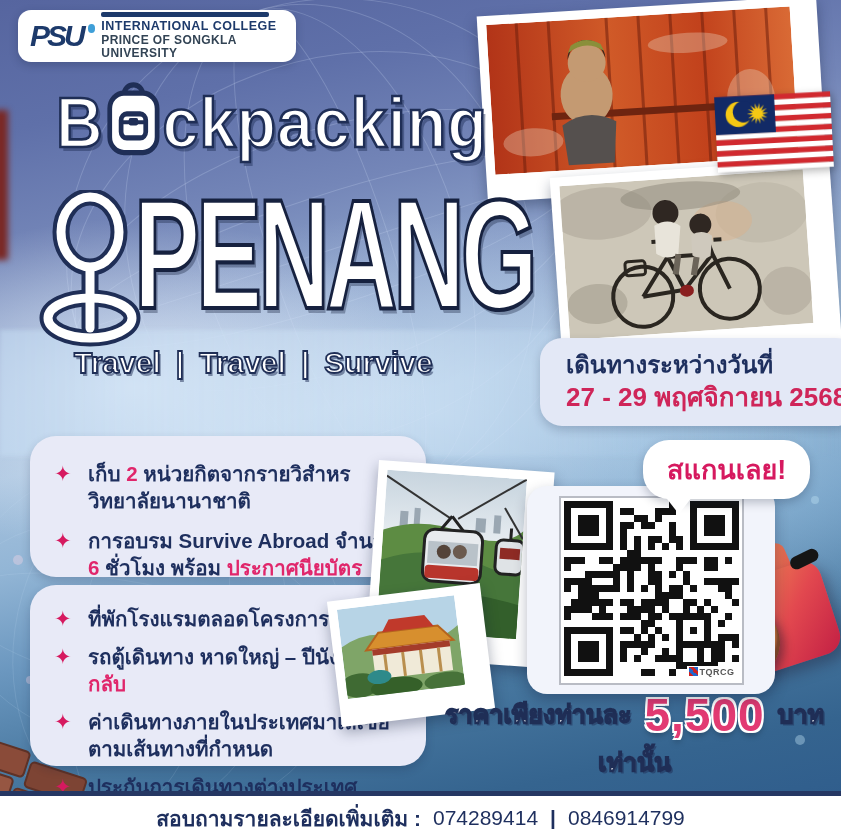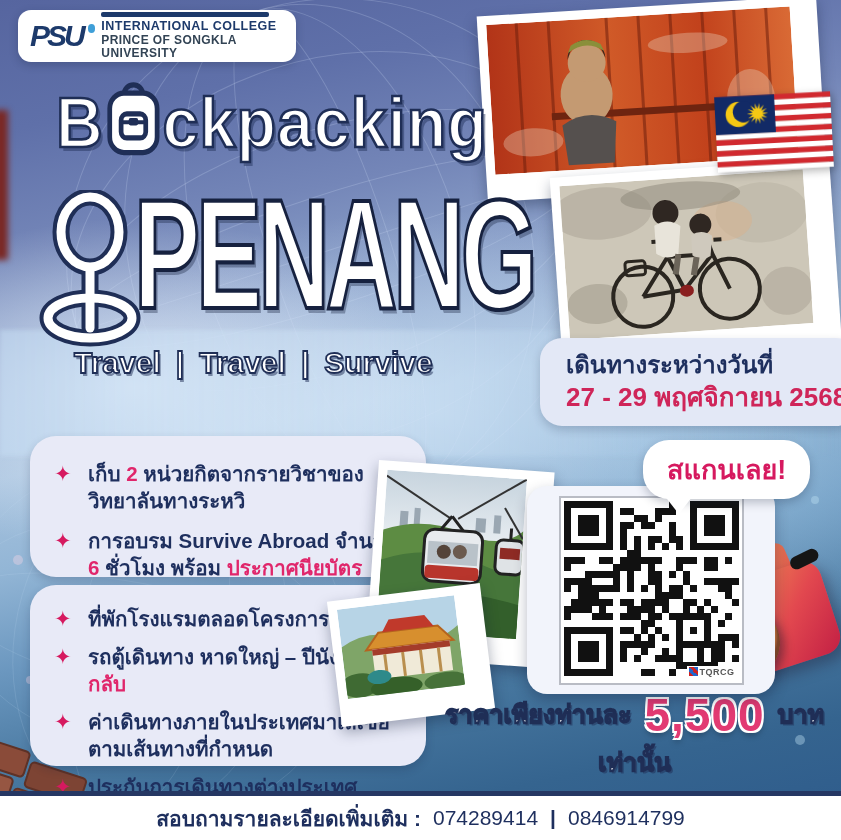--- a/index.html
+++ b/index.html
@@ -277,21 +277,21 @@
   </div>
 
   <div class="date-box">
     <div class="date-l1">เดินทางระหว่างวันที่</div>
     <div class="date-l2">27 - 29 พฤศจิกายน 2568</div>
   </div>
 
   <div class="info-box box1">
     <div class="bullet">
       <span class="star">✦</span>
-      <span class="txt"><span>เก็บ </span><span class="hl">2</span><span> หน่วยกิตจากรายวิชาของ วิทยาลันทางระหวิ</span></span>
+      <span class="txt"><span>เก็บ </span><span class="hl">2</span><span> หน่วยกิตจากรายวิสำหร วิทยาลัยนานาชาติ</span></span>
     </div>
     <div class="bullet">
       <span class="star">✦</span>
       <span class="txt"><span>การอบรม Survive Abroad จำนวน </span><span class="hl">6</span><span> ชั่วโมง พร้อม </span><span class="hl">ประกาศนียบัตร</span></span>
     </div>
   </div>
 
   <div class="info-box box2">
     <div class="bullet">
       <span class="star">✦</span>

